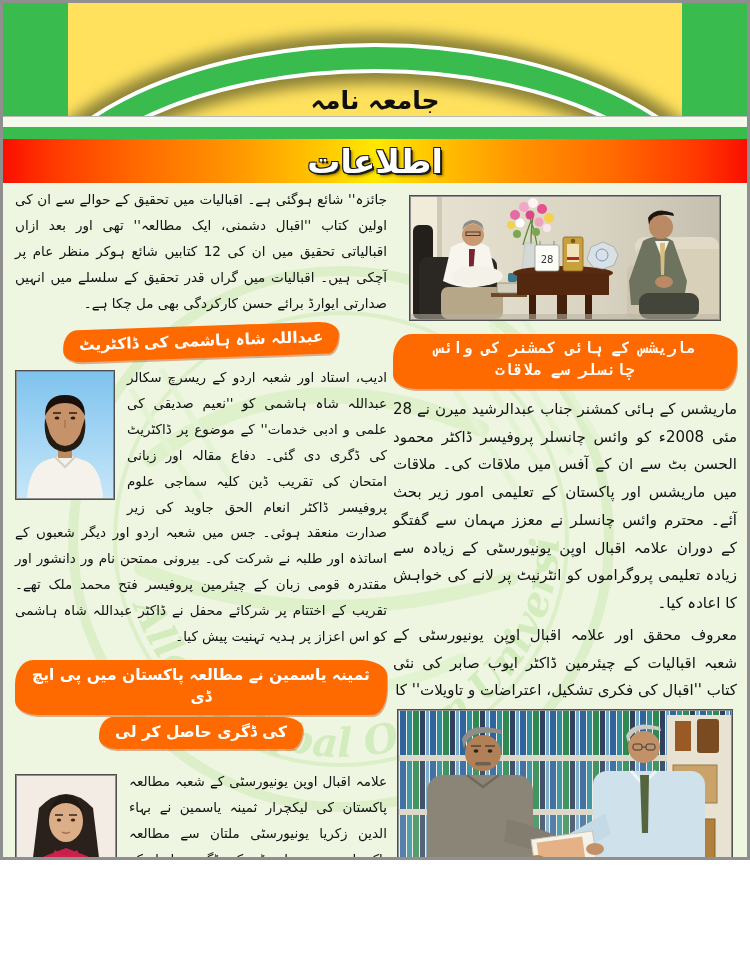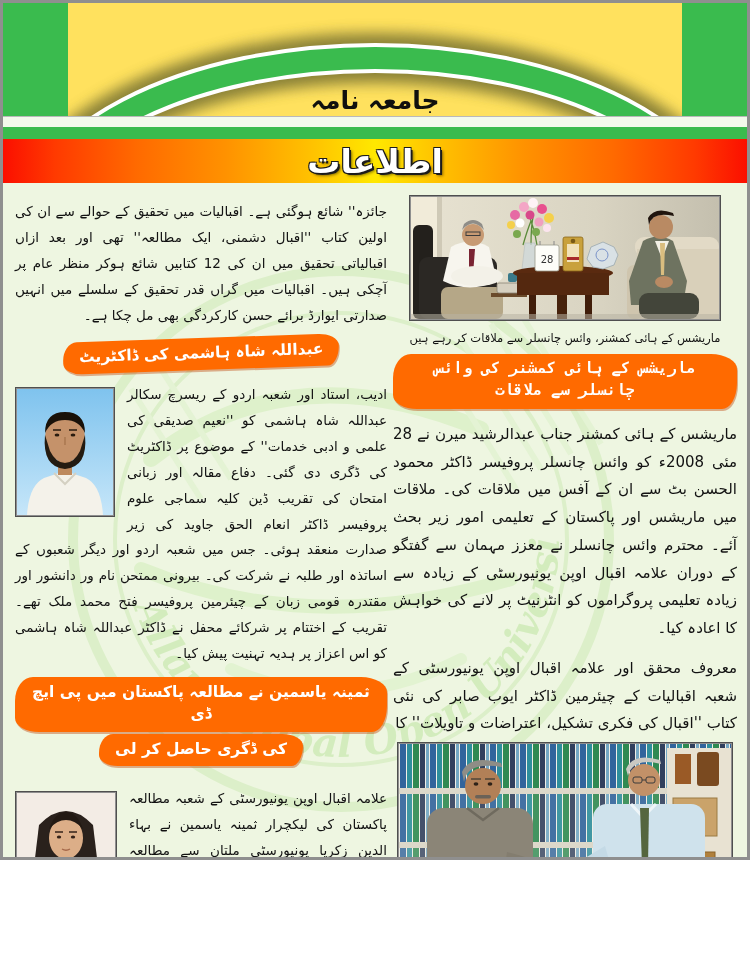--- a/index.html
+++ b/index.html
@@ -30,21 +30,21 @@
     text-shadow:-1px -1px 0 #1c1c1c,1px -1px 0 #1c1c1c,-1px 1px 0 #1c1c1c,
                 2px 2px 0 #1c1c1c,3px 3px 3px rgba(0,0,0,.45);
   }
   
   .content { position:relative; height:792px; }
   .watermark { position:absolute; left:28px; top:36px; pointer-events:none; }
   .col { position:absolute; direction:rtl; z-index:2; }
   .col-left  { left:12px;  top:4px;  width:372px; }
   .col-right { right:10px; top:12px; width:344px; }
   .urdu-p {
-    margin:12px 0 4px; font-size:13.5px; line-height:1.92; color:#121212;
+    margin:0 0 4px; font-size:13.5px; line-height:1.92; color:#121212;
     text-align:justify; direction:rtl;
   }
   .col-right .urdu-p { font-size:15px; line-height:1.85; }
   .blob-wrap { text-align:center; margin:9px 0 7px; }
   .blob-wrap.tight { margin:2px 0; }
   .blob {
     display:inline-block; background:#ff6a00; color:#ffffff; font-weight:bold;
     font-size:15.5px; line-height:1.45; padding:4px 16px 6px;
     border-radius:18px 26px 15px 24px / 24px 15px 26px 14px;
     box-shadow:1px 2px 0 rgba(187,62,0,.4); direction:rtl;
@@ -259,21 +259,20 @@
               <polygon points="249,46 254,46 253,78 250,78" fill="#d9bd7f"></polygon>
               <circle cx="250" cy="30" r="12" fill="#b98a63"></circle>
               <path d="M238,28 q3,-14 25,-9 l-1,-3 q-18,-7 -25,5 z" fill="#20150e"></path>
               <ellipse cx="253" cy="85" rx="9" ry="6" fill="#b98a63"></ellipse>
               <rect x="228" y="96" width="60" height="26" rx="9" fill="#43453a"></rect>
             </g>
             <rect y="117" width="308" height="5" fill="#b8b2a2" opacity="0.55"></rect>
           </svg>
         </span>
       </div>
-      <div class="caption">ماریشس کے ہائی کمشنر، وائس چانسلر سے ملاقات کر رہے ہیں</div>
 
       <div class="blob-wrap" style="font-family:Liberation Mono, monospace;">
         <span class="blob">ماریشس کے ہائی کمشنر کی وائس چانسلر سے ملاقات</span>
       </div>
       <p class="urdu-p">ماریشس کے ہائی کمشنر جناب عبدالرشید میرن نے 28 مئی 2008ء کو وائس چانسلر پروفیسر ڈاکٹر محمود الحسن بٹ سے ان کے آفس میں ملاقات کی۔ ملاقات میں ماریشس اور پاکستان کے تعلیمی امور زیر بحث آئے۔ محترم وائس چانسلر نے معزز مہمان سے گفتگو کے دوران علامہ اقبال اوپن یونیورسٹی کے زیادہ سے زیادہ تعلیمی پروگراموں کو انٹرنیٹ پر لانے کی خواہش کا اعادہ کیا۔</p>
 
       <p class="urdu-p">معروف محقق اور علامہ اقبال اوپن یونیورسٹی کے شعبہ اقبالیات کے چیئرمین ڈاکٹر ایوب صابر کی نئی کتاب ''اقبال کی فکری تشکیل، اعتراضات و تاویلات'' کا</p>
 
       <div class="figure" style="margin-top:4px;">
         <span class="photoframe">

